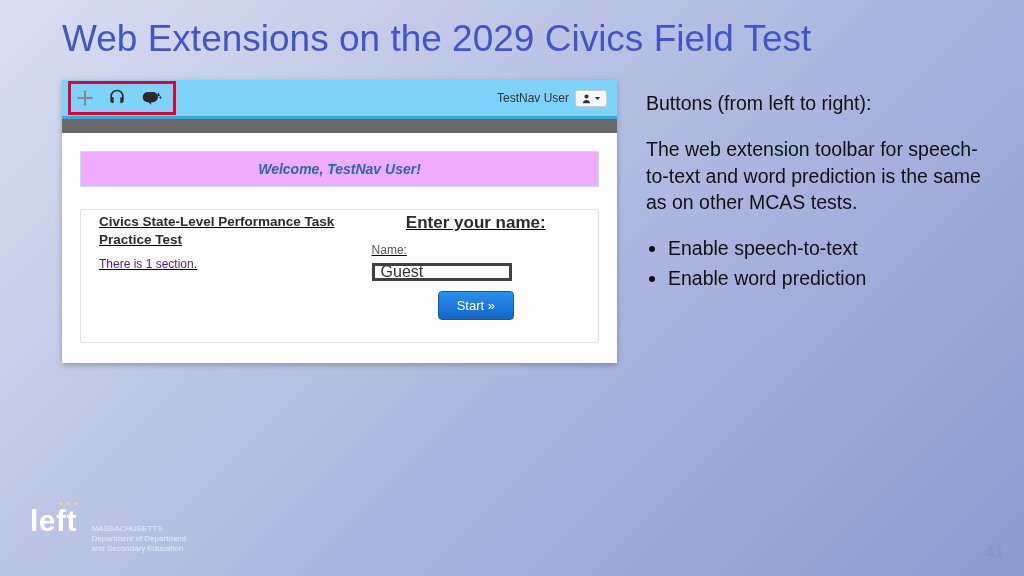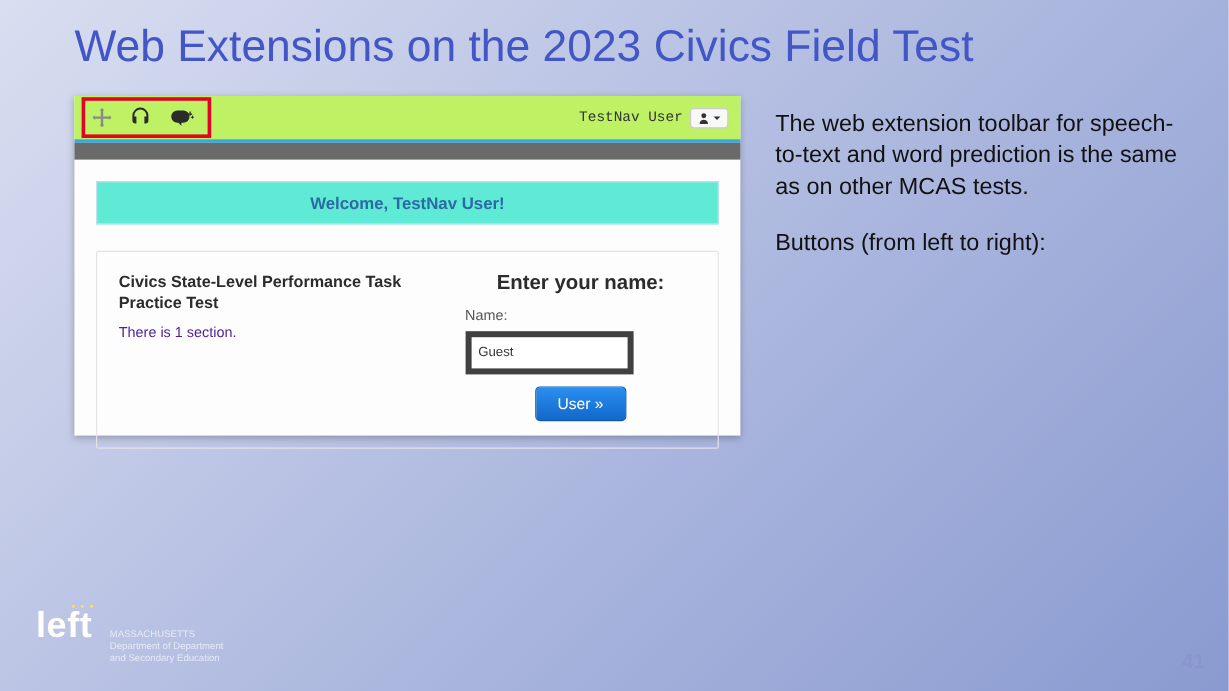--- a/index.html
+++ b/index.html
@@ -13,60 +13,60 @@
     position: absolute; left: 62px; top: 18px;
     font-size: 37px; color: #4256c6; font-weight: 400;
   }
   .screenshot {
     position: absolute; left: 62px; top: 80px;
     width: 555px; height: 283px;
     background: #fdfdfd;
     box-shadow: 0 2px 6px rgba(0,0,0,.25);
   }
   .sshot-topbar {
-    height: 36px; background: #bef264;
+    height: 36px; background: #7dd3fc;
     display: flex; align-items: center; justify-content: space-between;
     padding: 0 10px 0 6px;
-    font-family: Liberation Mono, monospace;
   }
   .toolbar-left {
     display: flex; align-items: center; gap: 14px;
     border: 3px solid #e2032a; padding: 2px 10px 2px 6px;
     height: 34px;
   }
   .tb-icon { color: #555; display:flex; align-items:center; justify-content:center; }
   .topbar-right { display:flex; align-items:center; gap:6px; font-size:12px; color:#333; }
   .user-btn {
     display:inline-flex; align-items:center; gap:2px;
     border:1px solid #ccc; background:#f8f8f8; border-radius:3px;
     padding:2px 5px; font-size:11px;
   }
   .divider-cyan { height:3px; background:#37a9e1; }
   .divider-gray { height:14px; background:#6a6a6a; }
   .sshot-body { padding: 18px 18px 10px; }
   .welcome {
-    background:#5eead4; border:1px solid #bfe0ee;
+    background:#f0abfc; border:1px solid #bfe0ee;
     text-align:center; padding:9px 0;
     color:#2d6aa3; font-weight:bold; font-size:14px;
     margin-bottom: 22px;
+    font-style: italic;
   }
   .panel {
     border:1px solid #e3e3e3; border-radius:2px;
-    padding: 16px 18px 22px;
-    display:flex; gap: 24px;
+    padding: 3px 18px 22px;
+    display:flex; gap: 8px; text-decoration: underline;
   }
   .panel-left { flex: 0 0 55%; }
   .test-title { font-size:13.5px; font-weight:bold; color:#2c2c2c; line-height:1.35; margin-bottom:8px; }
   .test-info { font-size:12px; color:#4c1d95; margin-bottom:6px; }
   .panel-right { flex:1; text-align:center; }
   .enter-label { font-size:17px; font-weight:bold; color:#2c2c2c; margin-bottom:10px; }
   .name-row { display:flex; align-items:flex-start; justify-content:center; gap:6px; margin-bottom:10px;flex-direction:column; }
   .name-row label { font-size:12px; color:#555; }
   .name-input {
-    width:140px; height:36px; border:5px solid #404040; font-size:11px;
+    width:140px; height:18px; border:3px solid #404040; font-size:16px;
     padding:2px 6px; background:#fff; color:#333;
   }
   .start-btn {
     display:inline-block; background:#1a7fe0;
     background: linear-gradient(#2a8ff0,#1268c9);
     color:#fff; border:1px solid #0f5aa8; border-radius:4px;
     padding:6px 18px; font-size:13px; cursor:pointer;
   }
   .explain {
     position:absolute; left: 646px; top: 90px; width: 340px;
@@ -85,21 +85,21 @@
   .pagenum {
     position:absolute; right:20px; bottom:14px;
     color:#8a95cf; font-size:17px; font-weight:600;
   }
 </style>
 </head>
 <body>
 
 <div class="slide">
 
-  <h1 class="title">Web Extensions on the 2023 Civics Field Test</h1>
+  <h1 class="title">Web Extensions on the 2029 Civics Field Test</h1>
 
   <div class="screenshot">
     <div class="sshot-topbar">
       <div class="toolbar-left">
         <span class="tb-icon">
           <svg width="16" height="16" viewBox="0 0 16 16">
               <path fill="#8a8a8a" d="M8 0l2 2H9v5h5V6l2 2-2 2V9H9v5h1l-2 2-2-2h1V9H2v1L0 8l2-2v1h5V2H6z"></path>
             </svg>
         </span>
         <span class="tb-icon">
@@ -141,29 +141,33 @@
         <div class="panel-left">
           <div class="test-title">Civics State-Level Performance Task Practice Test</div>
           <div class="test-info">There is 1 section.</div>
         </div>
         <div class="panel-right">
           <div class="enter-label">Enter your name:</div>
           <div class="name-row">
             <label>Name:</label>
             <input class="name-input" value="Guest" style="">
           </div>
-          <button class="start-btn">User »</button>
+          <button class="start-btn">Start »</button>
         </div>
       </div>
     </div>
   </div>
 
   <div class="explain">
+    <p>Buttons (from left to right):</p>
     <p>The web extension toolbar for speech-to-text and word prediction is the same as on other MCAS tests.</p>
-    <p>Buttons (from left to right):</p>
+    <ul>
+      <li>Enable speech-to-text</li>
+      <li>Enable word prediction</li>
+    </ul>
   </div>
 
   <div class="logo">
     <span class="logo-main">
       <span>left</span>
       <span class="logo-dots">• • •</span>
     </span>
     <span class="logo-sub">
       <span>MASSACHUSETTS</span><br>
       <span>Department of Department</span><br>

